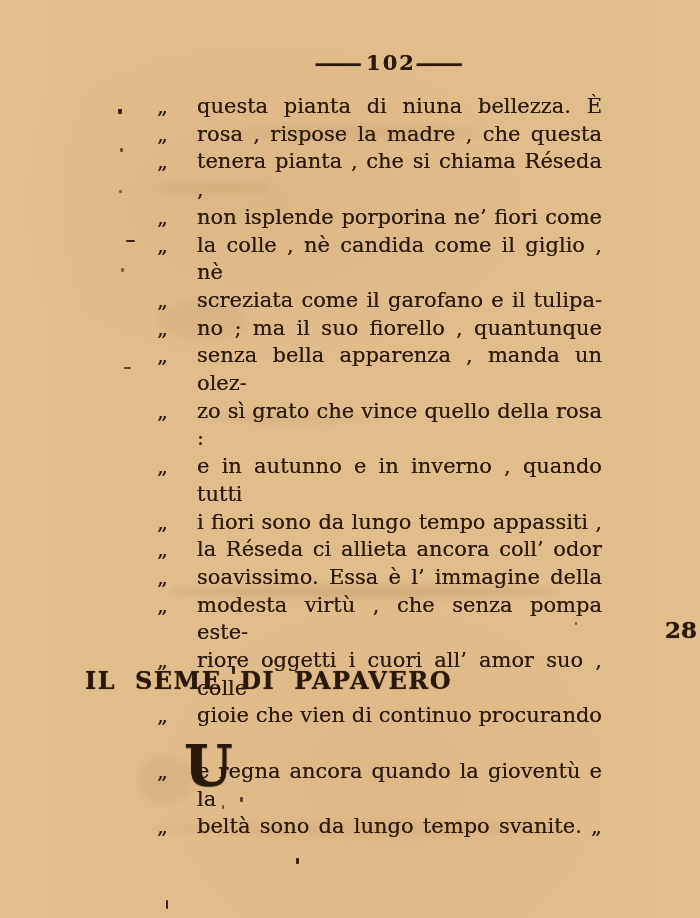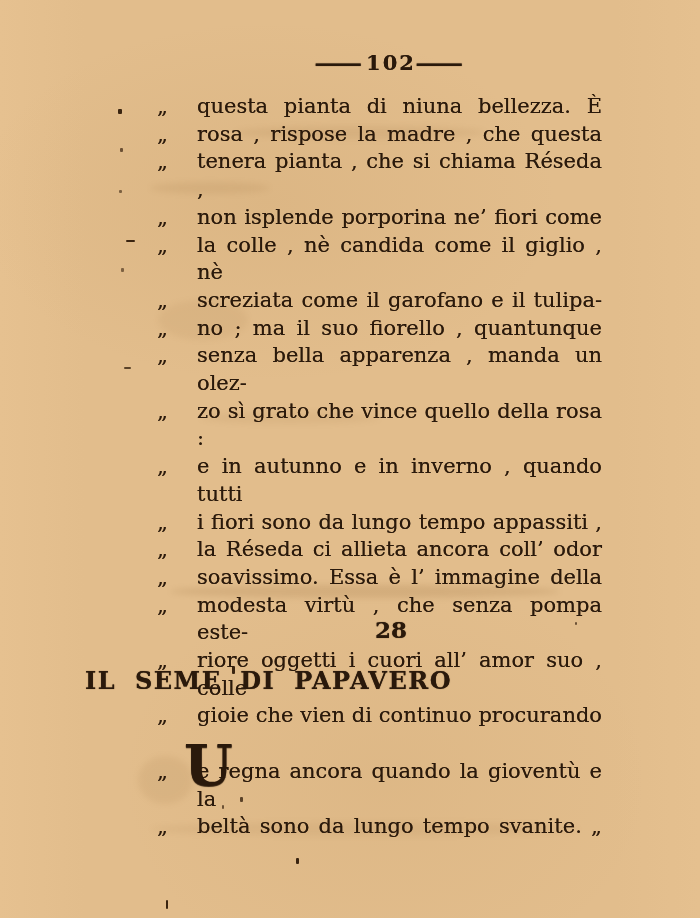--- a/index.html
+++ b/index.html
@@ -33,21 +33,21 @@
     font-size: 21px;
     text-shadow: 0 0 0.5px rgba(42,25,11,0.75);
   }
   .qline { display: flex; line-height: 27.7px; }
   .qmark { flex: 0 0 40px; padding-left: 2px; }
   .qtext { flex: 1; text-align: justify; text-align-last: justify; }
   
   .section-number {
     position: absolute;
     left: 85px; top: 616px; width: 612px;
-    text-align: center;
+    text-align: right;
     font-size: 23px; font-weight: bold;
     text-shadow: 0 0 0.8px rgba(42,25,11,0.9);
   }
   .section-title {
     position: absolute;
     left: 85px; top: 666px; width: 612px;
     text-align: left;
     font-size: 24px; font-weight: bold;
     letter-spacing: 1.5px; word-spacing: 9px;
     text-shadow: 0 0 0.8px rgba(42,25,11,0.9);

